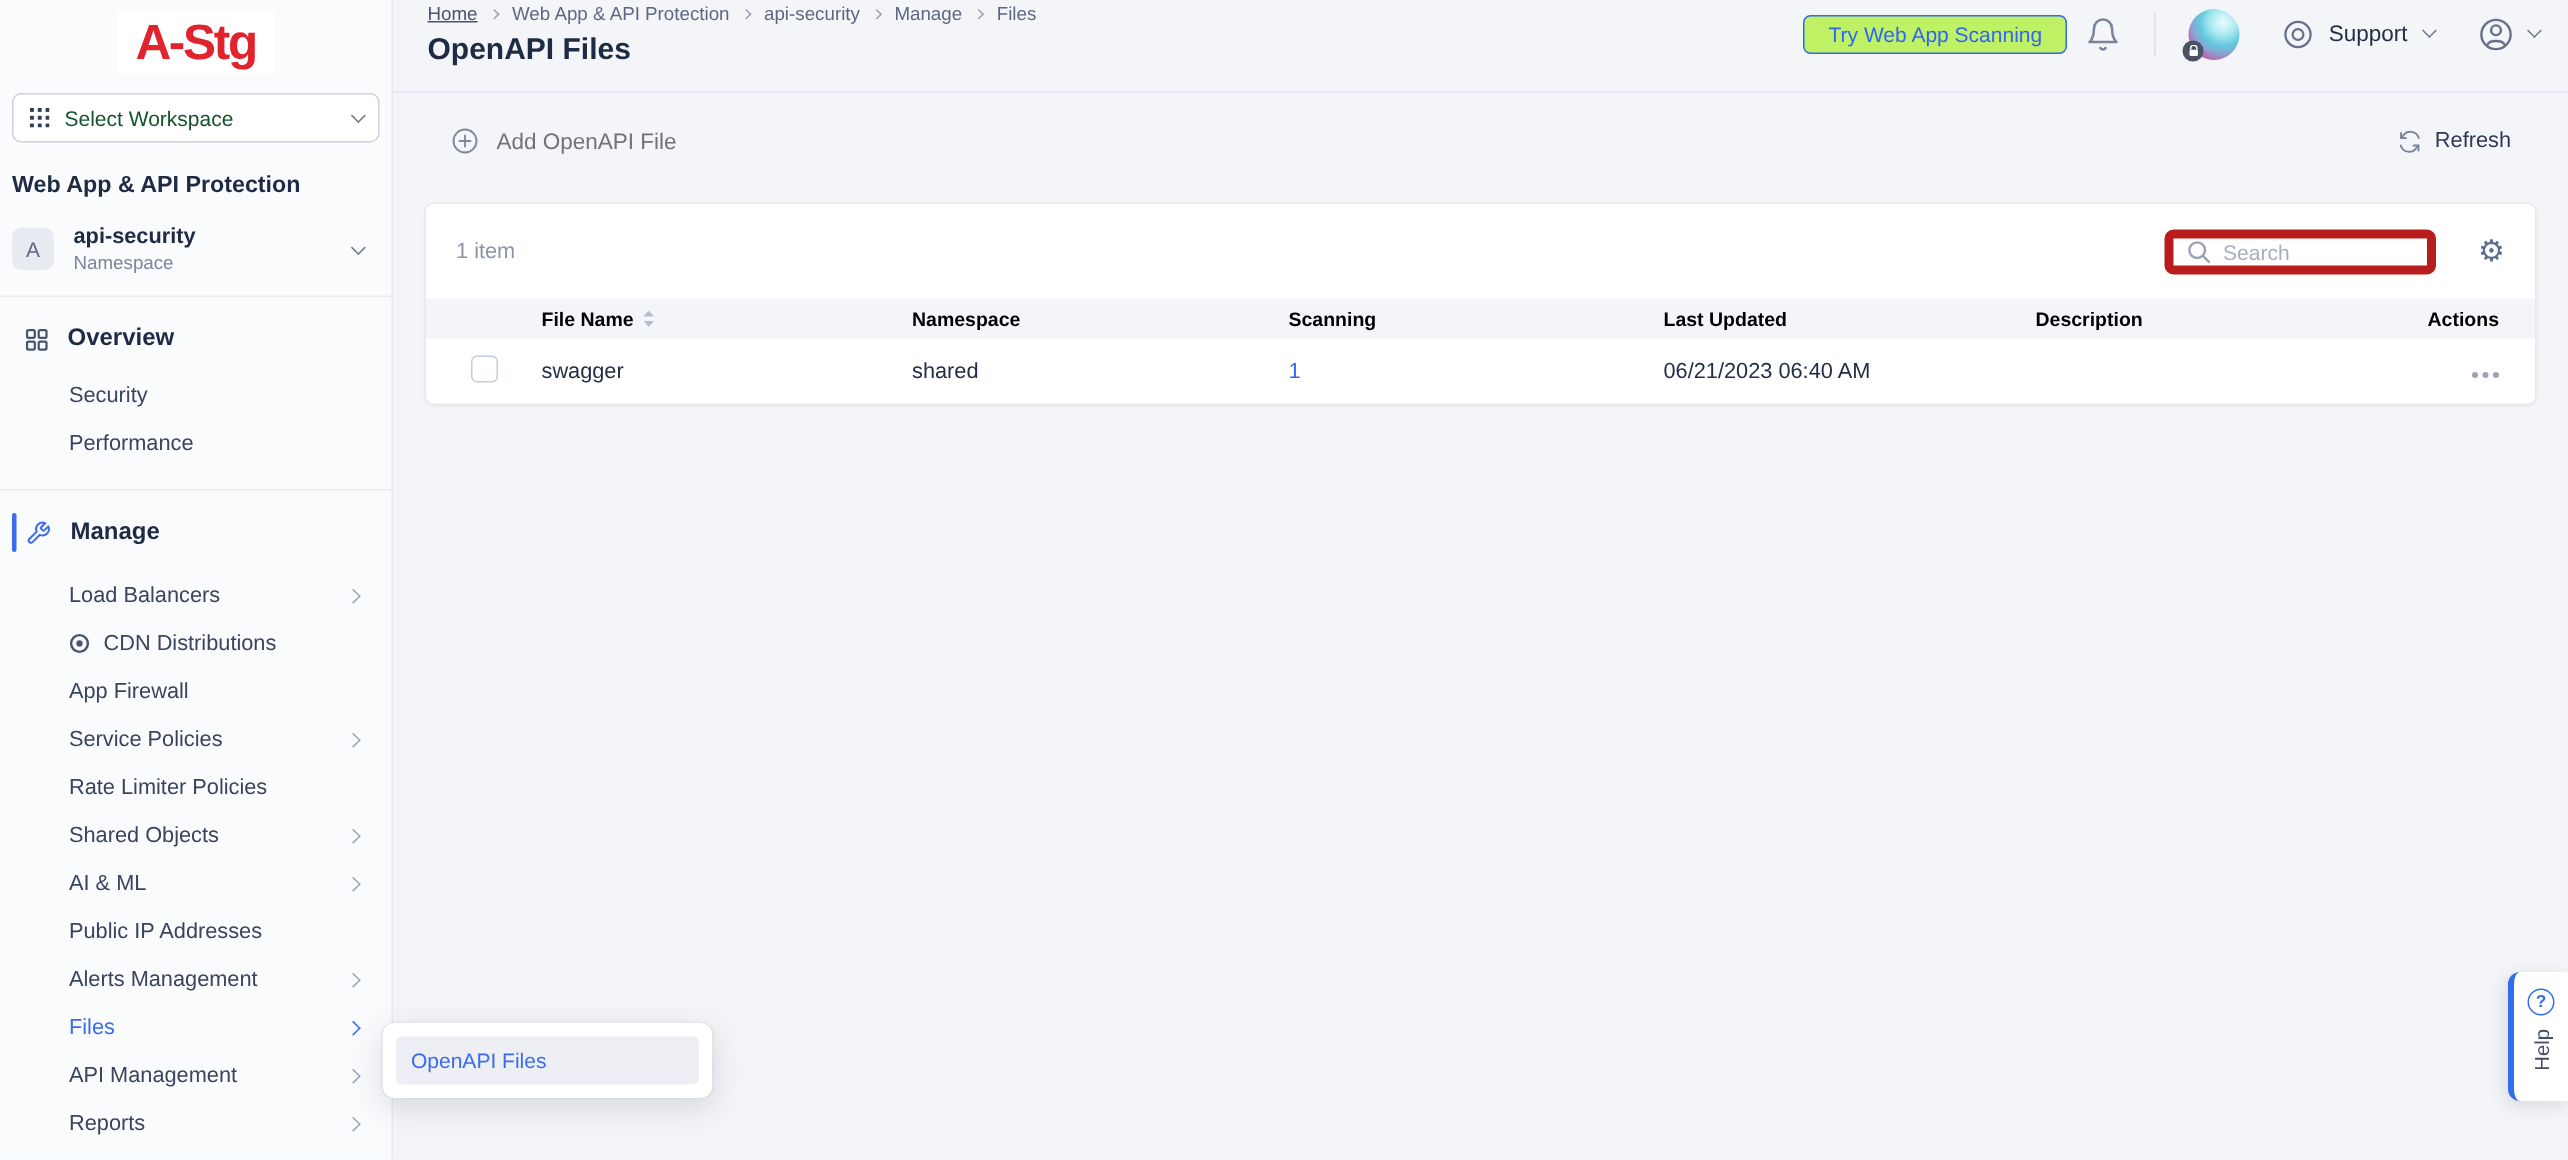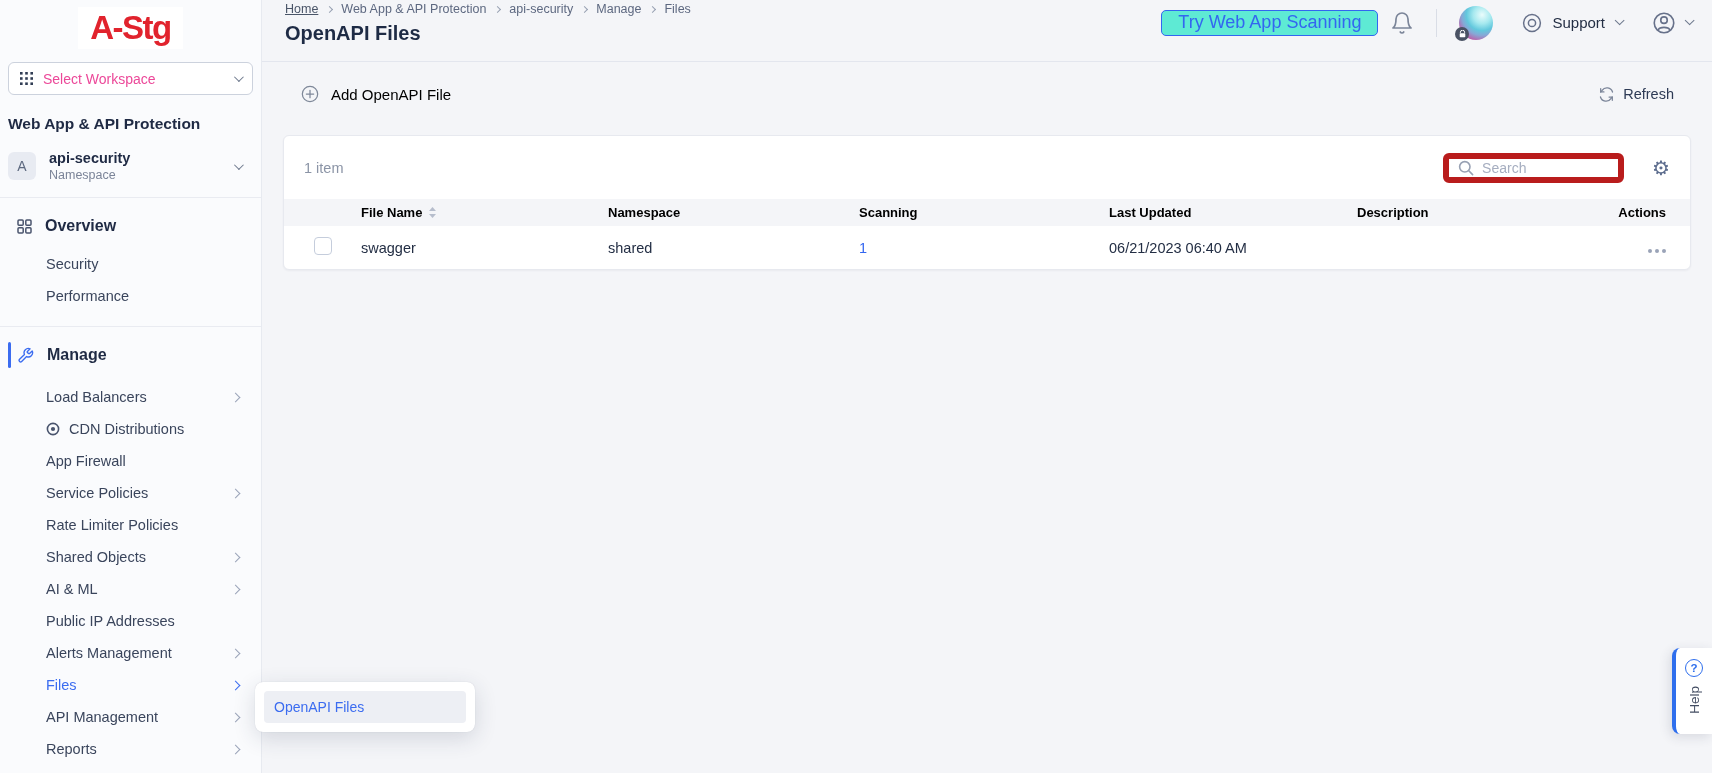--- a/index.html
+++ b/index.html
@@ -5,21 +5,21 @@
   * { margin:0; padding:0; box-sizing:border-box; }
   html,body { width:1712px; height:773px; }
   body { font-family:"Liberation Sans", sans-serif; background:#f4f5f8; overflow:hidden; }
   .app { position:relative; width:1712px; height:773px; overflow:hidden; }
 
   
   .sidebar { position:absolute; left:0; top:0; width:262px; height:773px; background:#fafbfd; border-right:1px solid #e7eaf0; overflow:hidden; }
   .logo-row { height:56px; display:flex; align-items:center; justify-content:center; }
   .logo-text { background:#fff; padding:2px 12px; font-size:33px; font-weight:bold; color:#e1232d; letter-spacing:-1.5px; }
   .ws-select { margin:6px 8px 0; height:33px; background:#fff; border:1px solid #ccd2dd; border-radius:6px; display:flex; align-items:center; padding:0 11px; gap:10px; cursor:pointer; }
-  .ws-label { flex:1; font-size:14px; color:#ec4899; }
+  .ws-label { flex:1; font-size:14px; color:#14532d; }
   .chev-down { width:7px; height:7px; border-right:1.6px solid #6f7a8e; border-bottom:1.6px solid #6f7a8e; transform:rotate(45deg) translateY(-2px); }
   .chev-right { width:7px; height:7px; border-right:1.6px solid #9aa3b8; border-bottom:1.6px solid #9aa3b8; transform:rotate(-45deg); }
   .chev-right.blue { border-color:#3b6cf0; }
   .section-title { margin:20px 8px 0; font-size:15.5px; font-weight:bold; color:#1f2a44; }
   .ns-row { margin:17px 8px 0; display:flex; align-items:center; gap:13px; cursor:pointer; }
   .ns-avatar { width:28px; height:28px; border-radius:6px; background:#e8ebf2; color:#5e6a80; font-size:14px; display:flex; align-items:center; justify-content:center; flex:none; }
   .ns-meta { flex:1; }
   .ns-name { font-size:14.5px; font-weight:bold; color:#1f2a44; }
   .ns-sub { font-size:12.5px; color:#7b8498; margin-top:2px; }
   .ns-row .chev-down { margin-right:12px; }
@@ -42,36 +42,36 @@
   
   .topbar { position:absolute; left:262px; top:0; width:1450px; height:62px; border-bottom:1px solid #e3e6ee; display:flex; align-items:center; justify-content:space-between; padding:0 21px 16px 23px; }
   .tb-left { padding-top:2px; }
   .breadcrumb { display:flex; align-items:center; gap:9px; font-size:12.5px; color:#5d6880; }
   .crumb-home { color:#4a5568; text-decoration:underline; cursor:pointer; }
   .crumb { cursor:pointer; }
   .crumb.current { cursor:default; }
   .bc-sep { width:5px; height:5px; border-right:1.4px solid #97a0b2; border-bottom:1.4px solid #97a0b2; transform:rotate(-45deg); }
   .page-title { margin-top:6px; font-size:20px; font-weight:600; color:#1e2b45; }
   .tb-right { display:flex; align-items:center; }
-  .try-btn { height:26px; padding:0 16px; background:#5eead4; border:1px solid #3366f0; border-radius:5px; color:#3366f0; font-size:18px; font-family:inherit; cursor:pointer; }
+  .try-btn { height:26px; padding:0 16px; background:#bef264; border:1px solid #3366f0; border-radius:5px; color:#3366f0; font-size:14px; font-family:inherit; cursor:pointer; }
   .bell-btn { margin-left:12px; display:flex; cursor:pointer; }
   .tb-divider { width:1px; height:28px; background:#d9dde6; margin-left:22px; }
   .org-avatar { position:relative; width:34px; height:34px; border-radius:50%; margin-left:22px; cursor:pointer;
     background:radial-gradient(circle at 68% 26%, #eafcfc 0%, #a6e9ef 26%, #62c8dd 46%, #86a8d6 60%, #bb61aa 78%, #41507b 100%); }
   .org-badge { position:absolute; left:-4px; bottom:-1px; width:14px; height:14px; border-radius:50%; background:#4a5264; display:flex; align-items:center; justify-content:center; }
   .support-menu { display:flex; align-items:center; gap:9px; margin-left:28px; cursor:pointer; }
   .support-label { font-size:15px; color:#232e44; }
   .support-menu .chev-down, .user-menu .chev-down { transform:rotate(45deg) translateY(-3px); }
   .user-menu { display:flex; align-items:center; gap:7px; margin-left:30px; cursor:pointer; }
 
   
   .content { position:absolute; left:262px; top:62px; width:1450px; bottom:0; padding:0 21px; }
   .toolbar-row { margin-top:22px; display:flex; align-items:center; justify-content:space-between; padding:0 17px 0 17px; }
   .add-btn { display:flex; align-items:center; gap:11px; cursor:pointer; }
-  .add-label { font-size:15px; font-weight:500; color:#000000; }
+  .add-label { font-size:15px; font-weight:500; color:#737373; }
   .refresh-btn { display:flex; align-items:center; gap:8px; cursor:pointer; }
   .refresh-label { font-size:14.5px; color:#2d3a55; }
 
   .card { margin-top:31px; background:#fff; border:1px solid #e7e9ef; border-radius:6px; box-shadow:0 1px 2px rgba(30,40,70,.05); overflow:hidden; }
   .card-top { height:63px; display:flex; align-items:center; justify-content:space-between; padding:0 20px; }
   .item-count { font-size:14.5px; color:#8b94a6; }
   .card-top-right { display:flex; align-items:center; }
   .search-wrap { width:181px; height:30px; border:6px solid #b91c1c; border-radius:6px; background:#fff; display:flex; align-items:center; gap:8px; padding:0 9px; }
   .search-wrap input { border:none; outline:none; width:100%; font-size:14px; color:#333; font-family:inherit; background:transparent; }
   .search-wrap input::placeholder { color:#a6aec0; }

